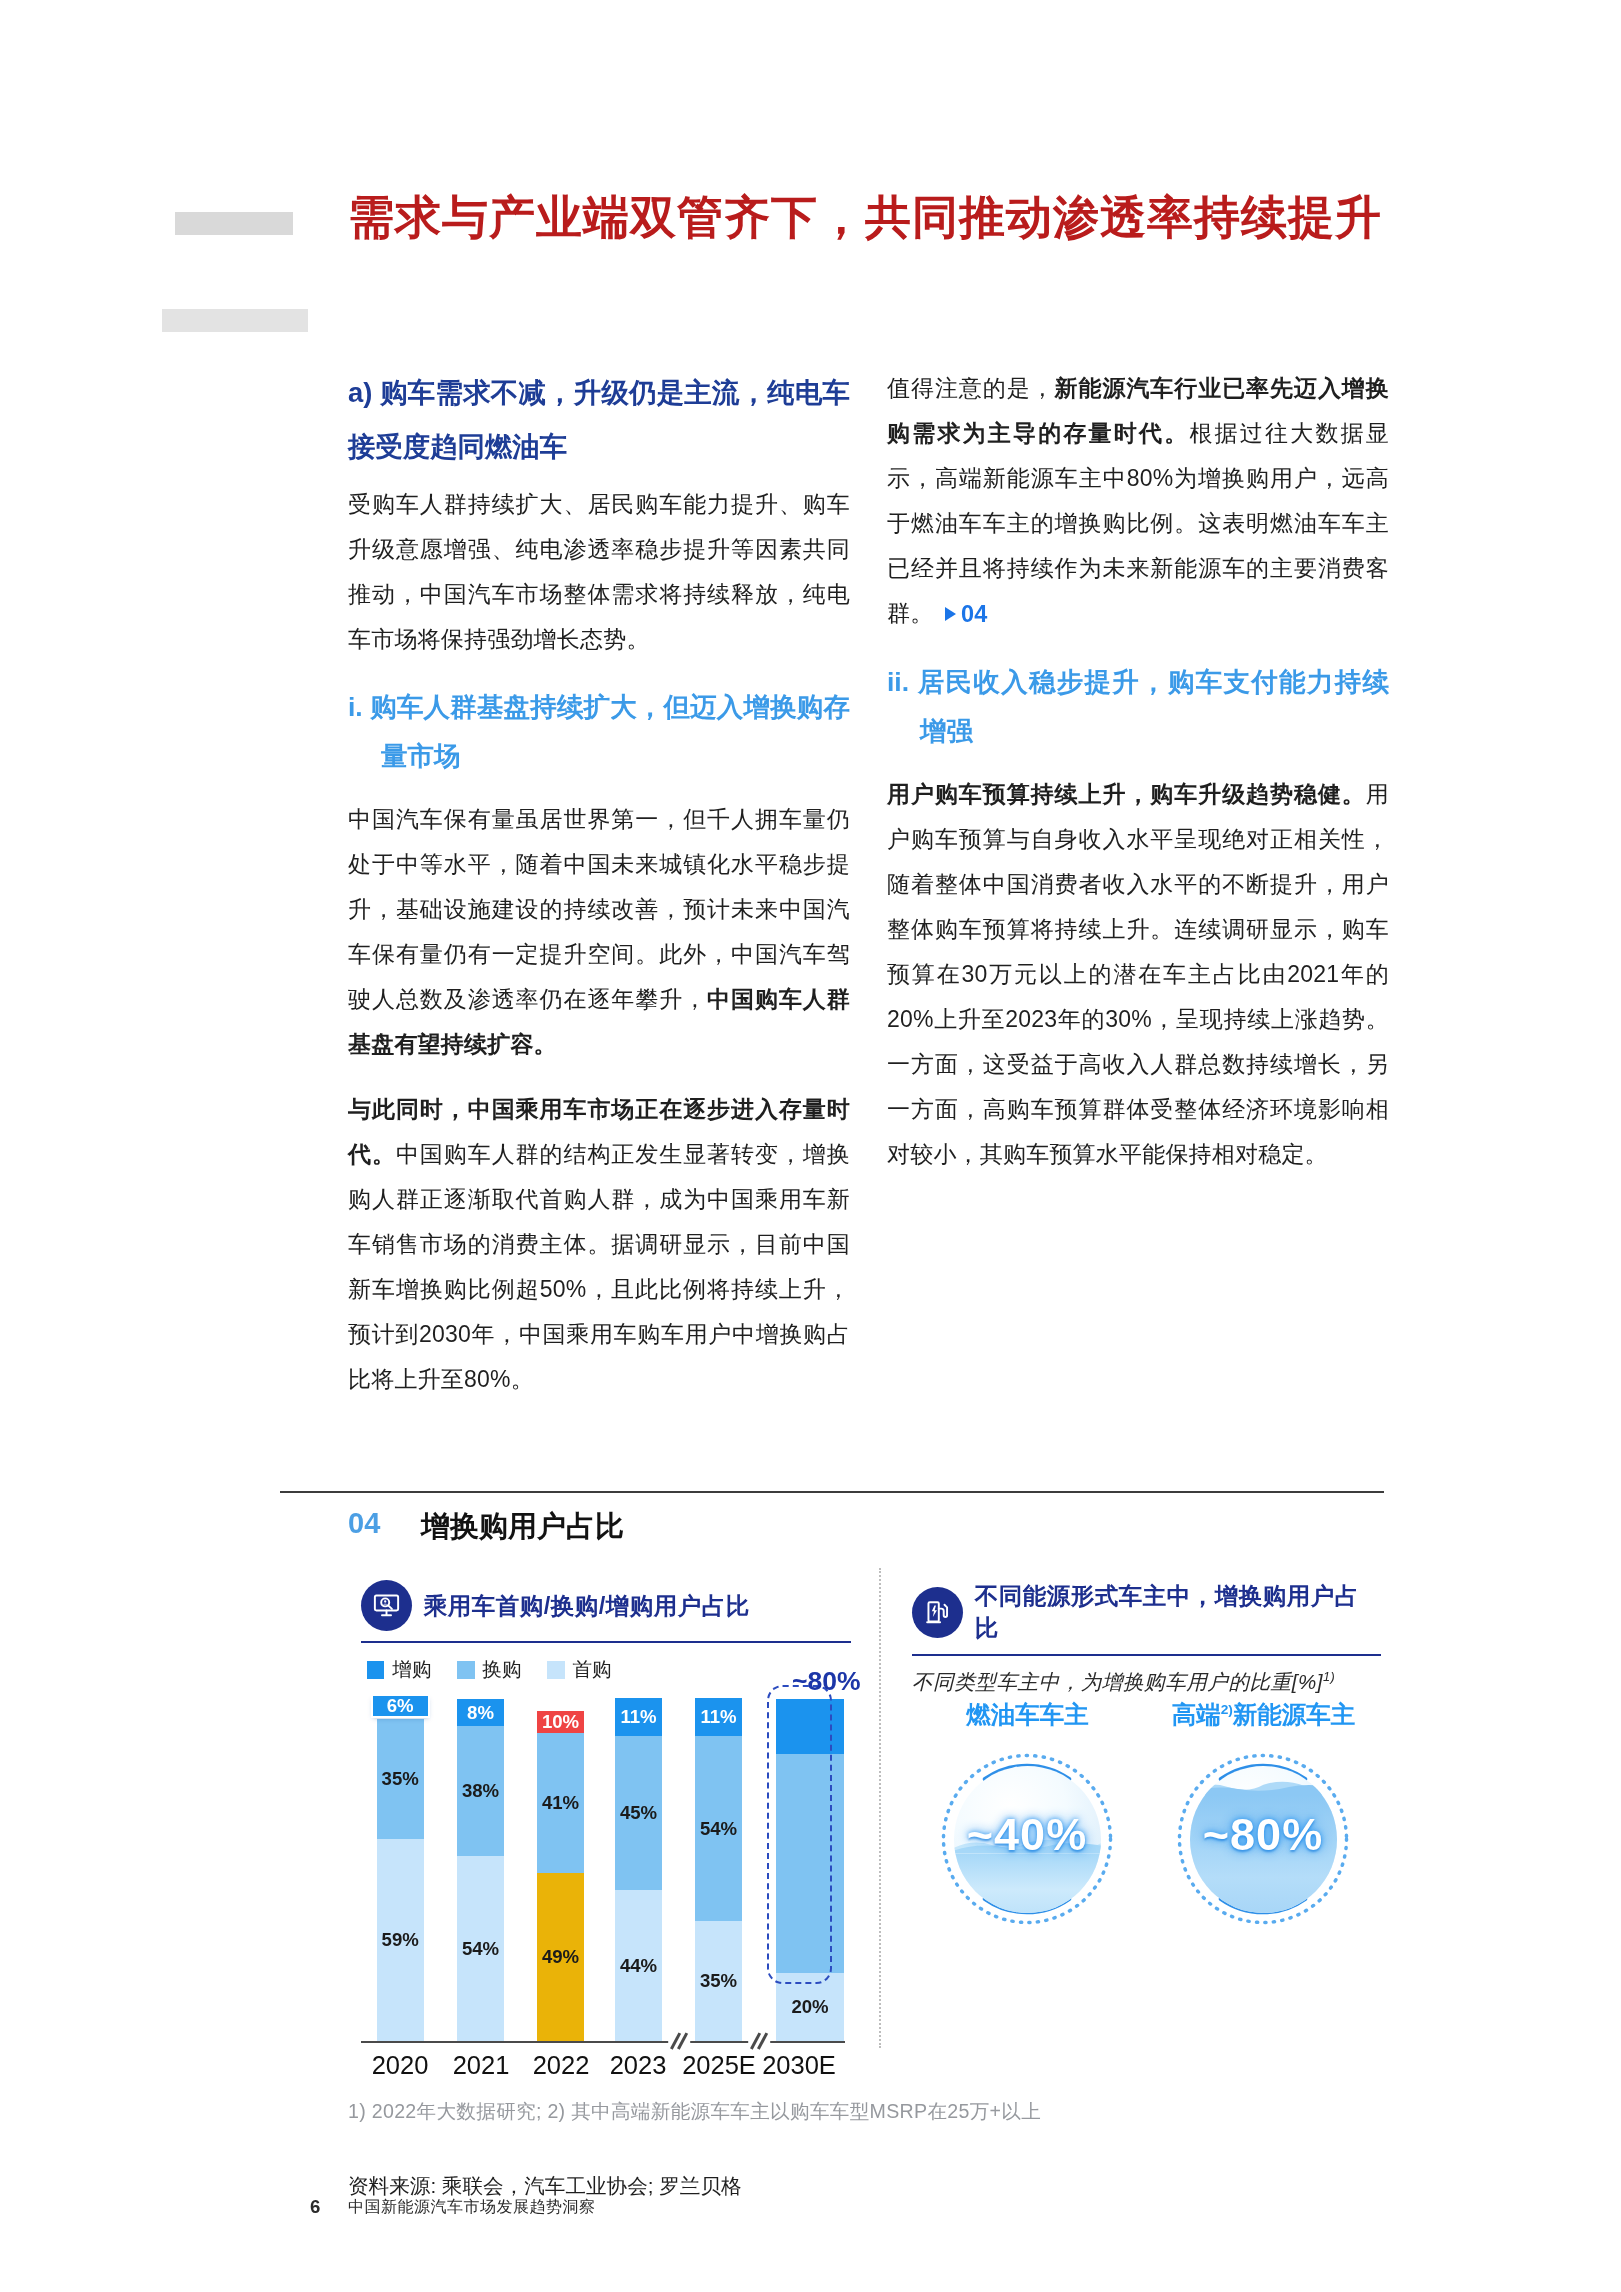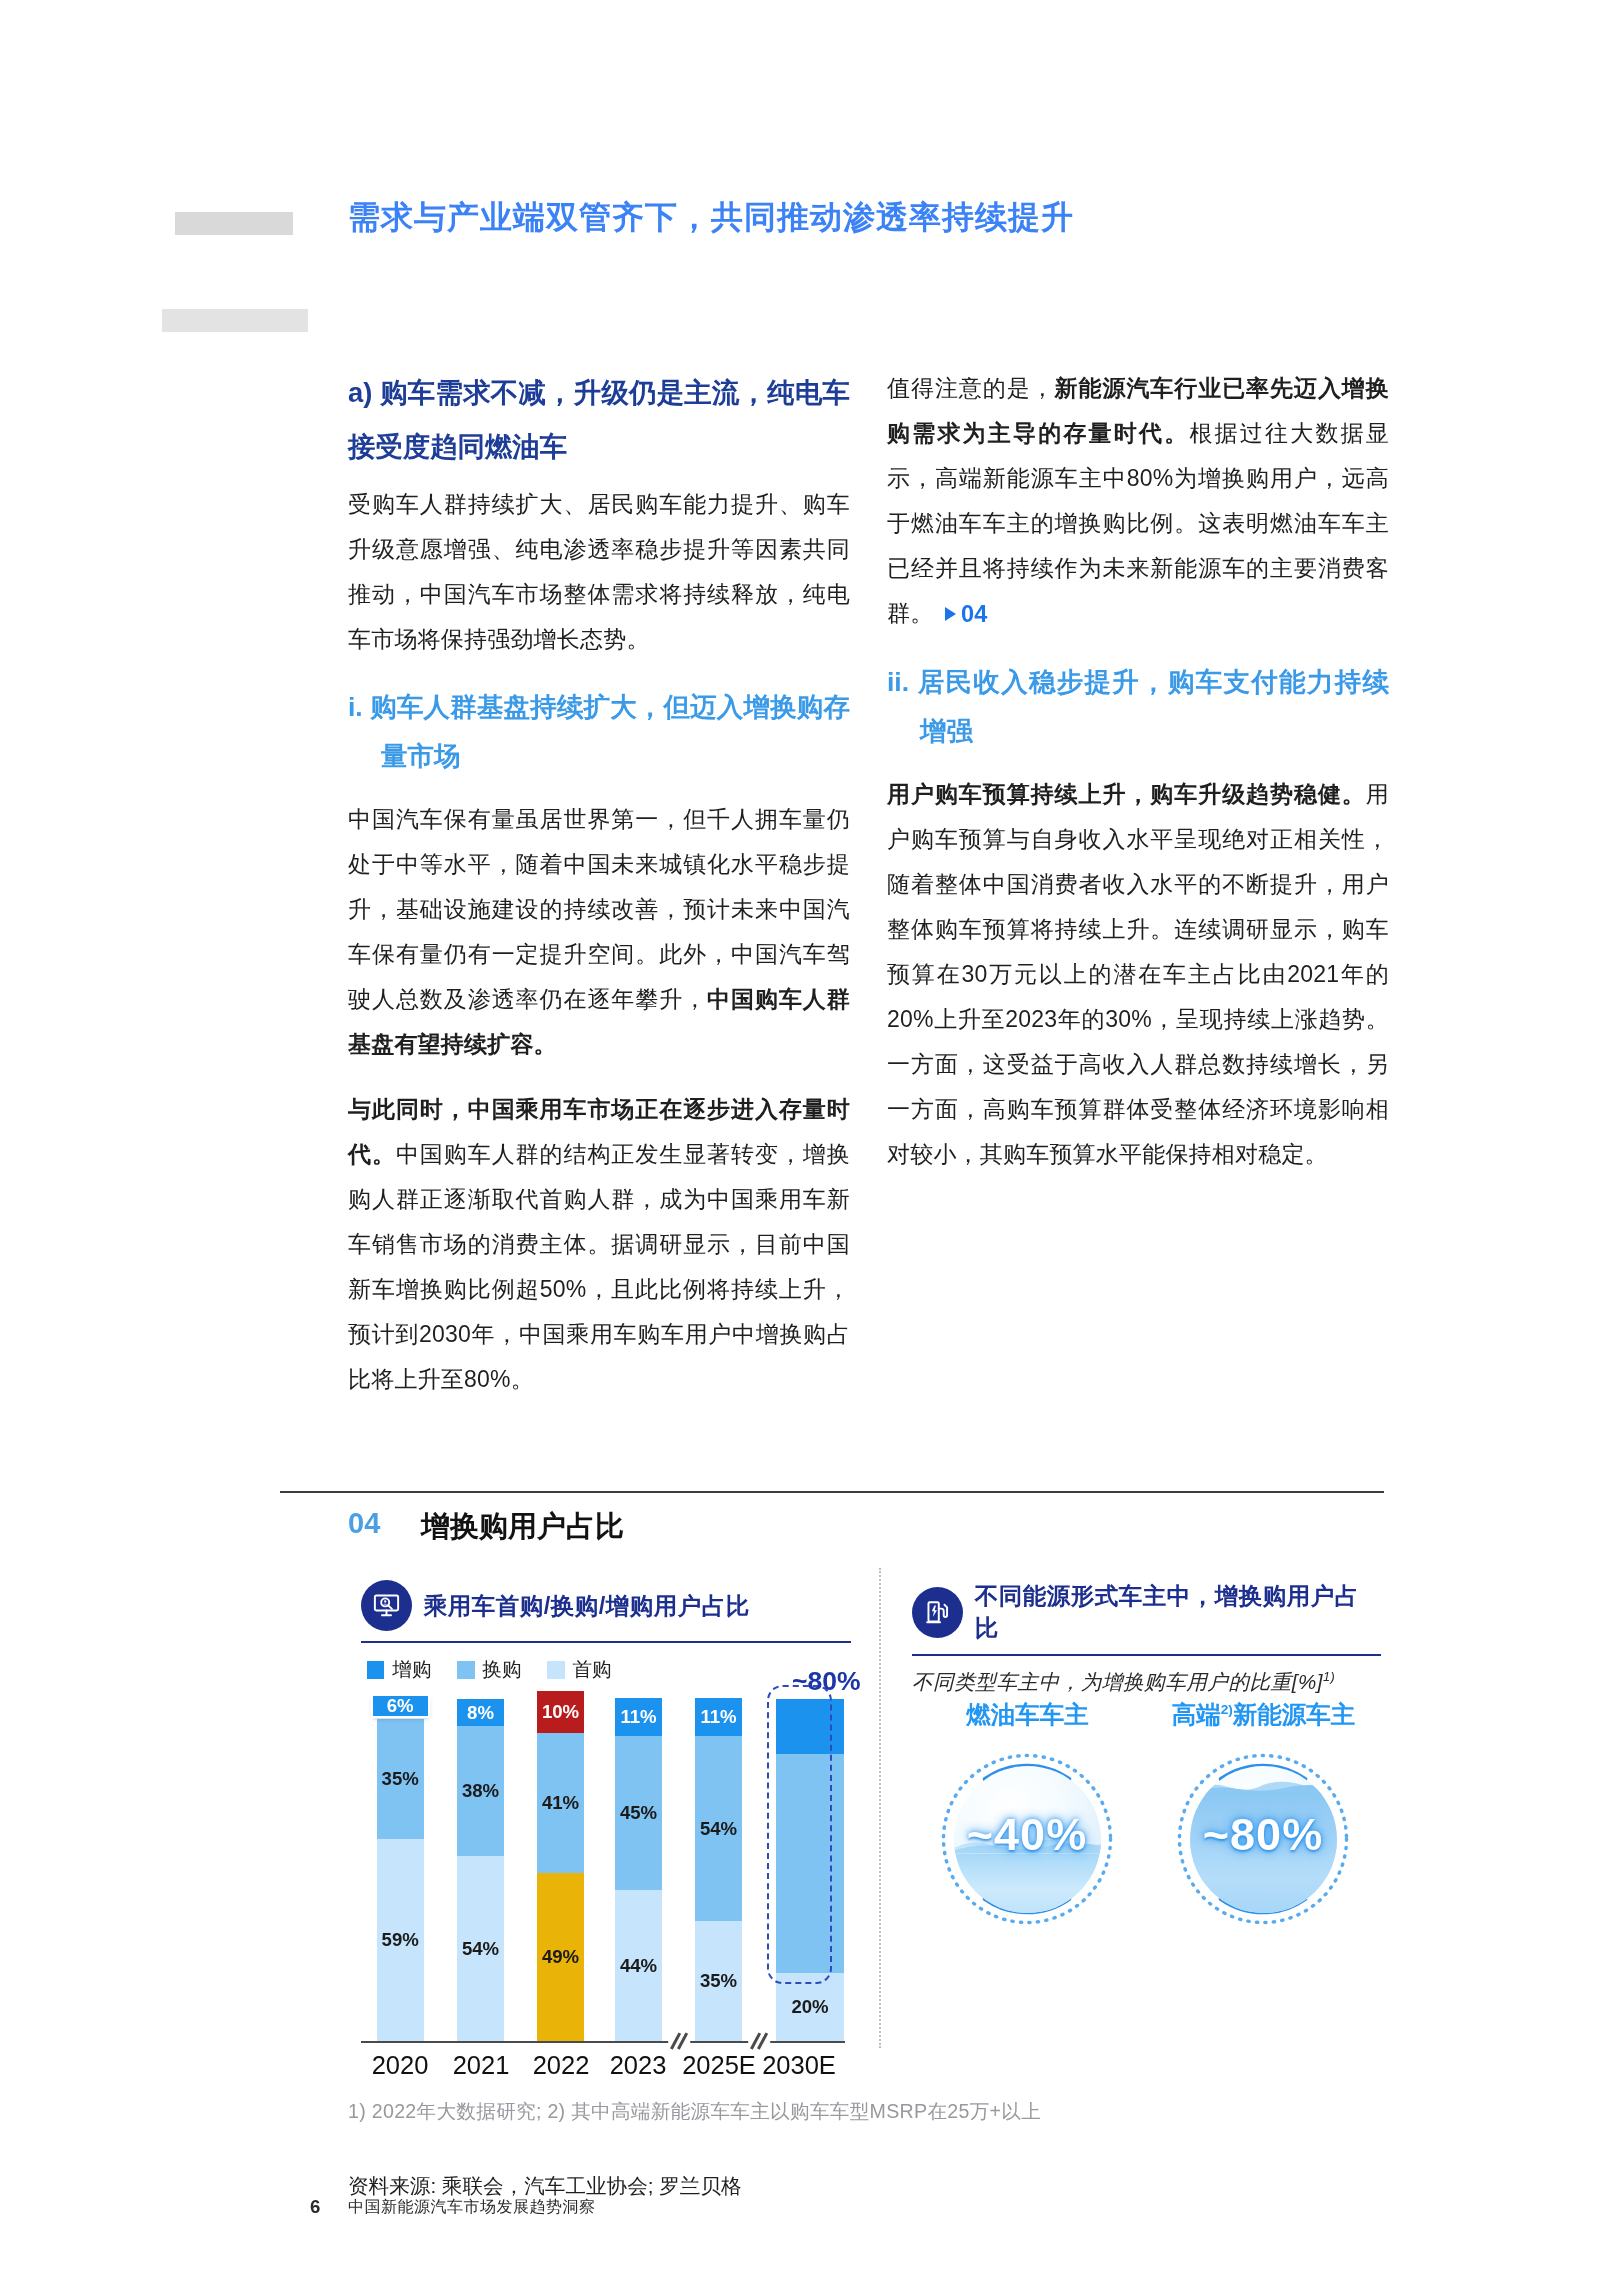--- a/index.html
+++ b/index.html
@@ -6,21 +6,21 @@
   html,body { width:1621px; height:2293px; background:#ffffff;
     font-family:"Liberation Sans", sans-serif; color:#1f1f1f; }
   .page { position:relative; width:1621px; height:2293px; overflow:hidden; background:#fff; }
 
   
   .decor1 { position:absolute; left:175px; top:212px; width:118px; height:22.5px; background:#d9d9d9; }
   .decor2 { position:absolute; left:162px; top:309px; width:146px; height:22.5px; background:#e3e3e3; }
 
   
   .main-title { position:absolute; left:348px; top:194px; width:1078px;
-    font-size:32px; line-height:47px; font-weight:800; color:#3b82f6; letter-spacing:1px; }
+    font-size:46px; line-height:47px; font-weight:800; color:#b91c1c; letter-spacing:1px; }
 
   
   .col { position:absolute; top:366px; width:502px; text-align:justify; }
   .col-left  { left:348px; }
   .col-right { left:887px; }
   .col p { font-size:23px; line-height:45px; letter-spacing:0.2px; color:#1f1f1f; margin-bottom:19.6px; }
   .bold { font-weight:700; }
   .head-a { font-size:27.4px; line-height:54px; font-weight:800; color:#1E3D96; margin-bottom:7.8px; }
   .subhead { font-size:26.5px; line-height:49px; font-weight:800; color:#3B9AE8;
     padding-left:33px; text-indent:-33px; margin:21.6px 0 15.7px 0; }
@@ -192,21 +192,21 @@
           </div>
           <div class="seg" style="height: 130px; background: rgb(127, 195, 242);">
             <span class="seg-lb">38%</span>
           </div>
           <div class="seg" style="height: 185px; background: rgb(198, 228, 251);">
             <span class="seg-lb">54%</span>
           </div>
         </div>
         <div class="xlb" style="left: 120px;">2021</div>
         <div class="bar" style="left: 176px; width: 47px;">
-          <div class="seg" style="height: 42px; background: #b91c1c; align-items: center;">
+          <div class="seg" style="height: 22px; background: #ef4444; align-items: center;">
             <span class="seg-lb wt">10%</span>
           </div>
           <div class="seg" style="height: 140px; background: rgb(127, 195, 242);">
             <span class="seg-lb">41%</span>
           </div>
           <div class="seg" style="height: 168px; background: #eab308;">
             <span class="seg-lb">49%</span>
           </div>
         </div>
         <div class="xlb" style="left: 200px;">2022</div>

